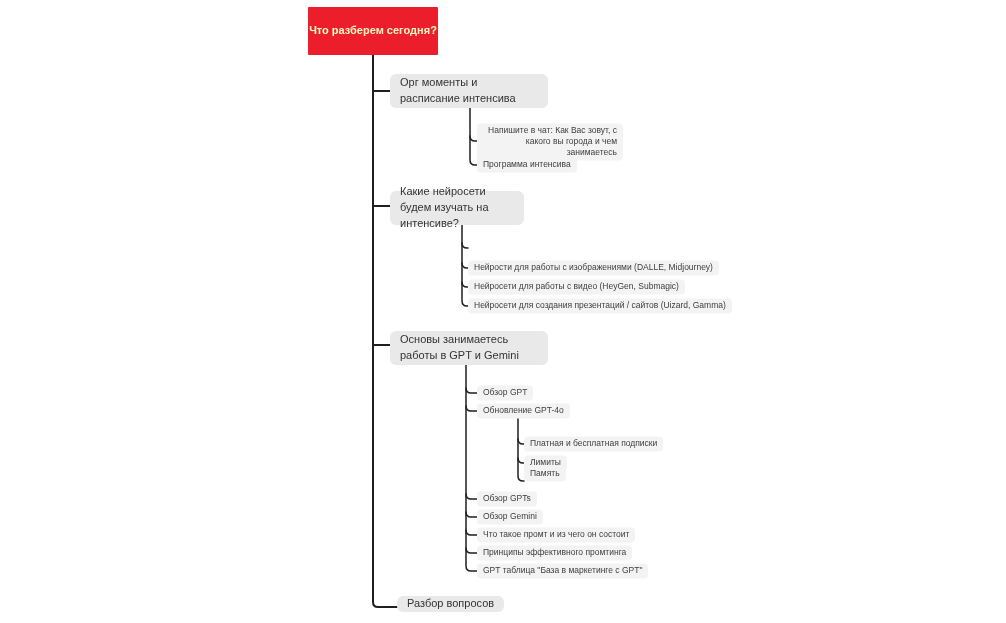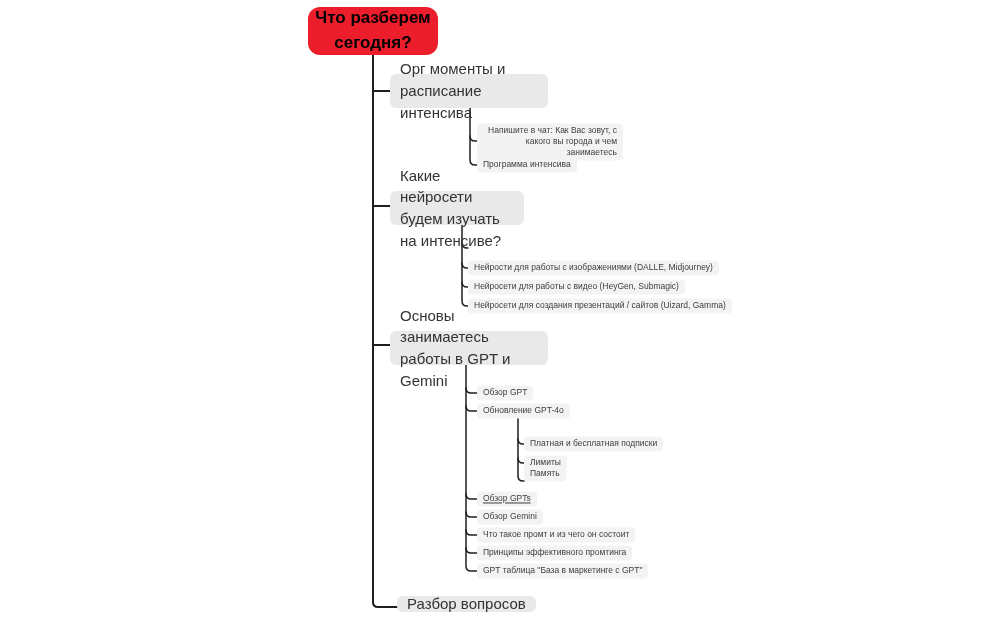--- a/index.html
+++ b/index.html
@@ -28,34 +28,34 @@
   }
   .links path.trunk { stroke-width: 2; }
   .links path.limb  { stroke-width: 1.5; }
   .node {
     position: absolute;
     box-sizing: border-box;
     cursor: default;
   }
   .node.root {
     background: #EC1E2B;
-    color: #000000;
-    font-size: 17px;
+    color: #fef9c3;
+    font-size: 11px;
     font-weight: 700;
     display: flex;
     align-items: center;
     justify-content: center;
     text-align: center;
     line-height: 1.45;
-    border-radius: 12px;
+    border-radius: 1px;
   }
   .node.branch {
     background: #E9E9EA;
     color: #333333;
-    font-size: 15px;
+    font-size: 11px;
     line-height: 1.45;
     border-radius: 6px;
     padding: 5px 10px;
     display: flex;
     align-items: center;
   }
   .node.leaf {
     background: #F3F3F4;
     color: #3D3D3D;
     font-size: 8.5px;
@@ -141,21 +141,21 @@
   </div>
   <div class="node leaf" style="left:524px; top:444px;">
     <span>Платная и бесплатная подписки</span>
   </div>
   <div class="node leaf" style="left:524px; top:463px;">
     <span>Лимиты</span>
   </div>
   <div class="node leaf" style="left:524px; top:474px;">
     <span>Память</span>
   </div>
-  <div class="node leaf" style="left:477px; top:499px;text-decoration:underline;">
+  <div class="node leaf" style="left:477px; top:499px;">
     <span>Обзор GPTs</span>
   </div>
   <div class="node leaf" style="left:477px; top:517px;">
     <span>Обзор Gemini</span>
   </div>
   <div class="node leaf" style="left:477px; top:535px;">
     <span>Что такое промт и из чего он состоит</span>
   </div>
   <div class="node leaf" style="left:477px; top:553px;">
     <span>Принципы эффективного промтинга</span>

